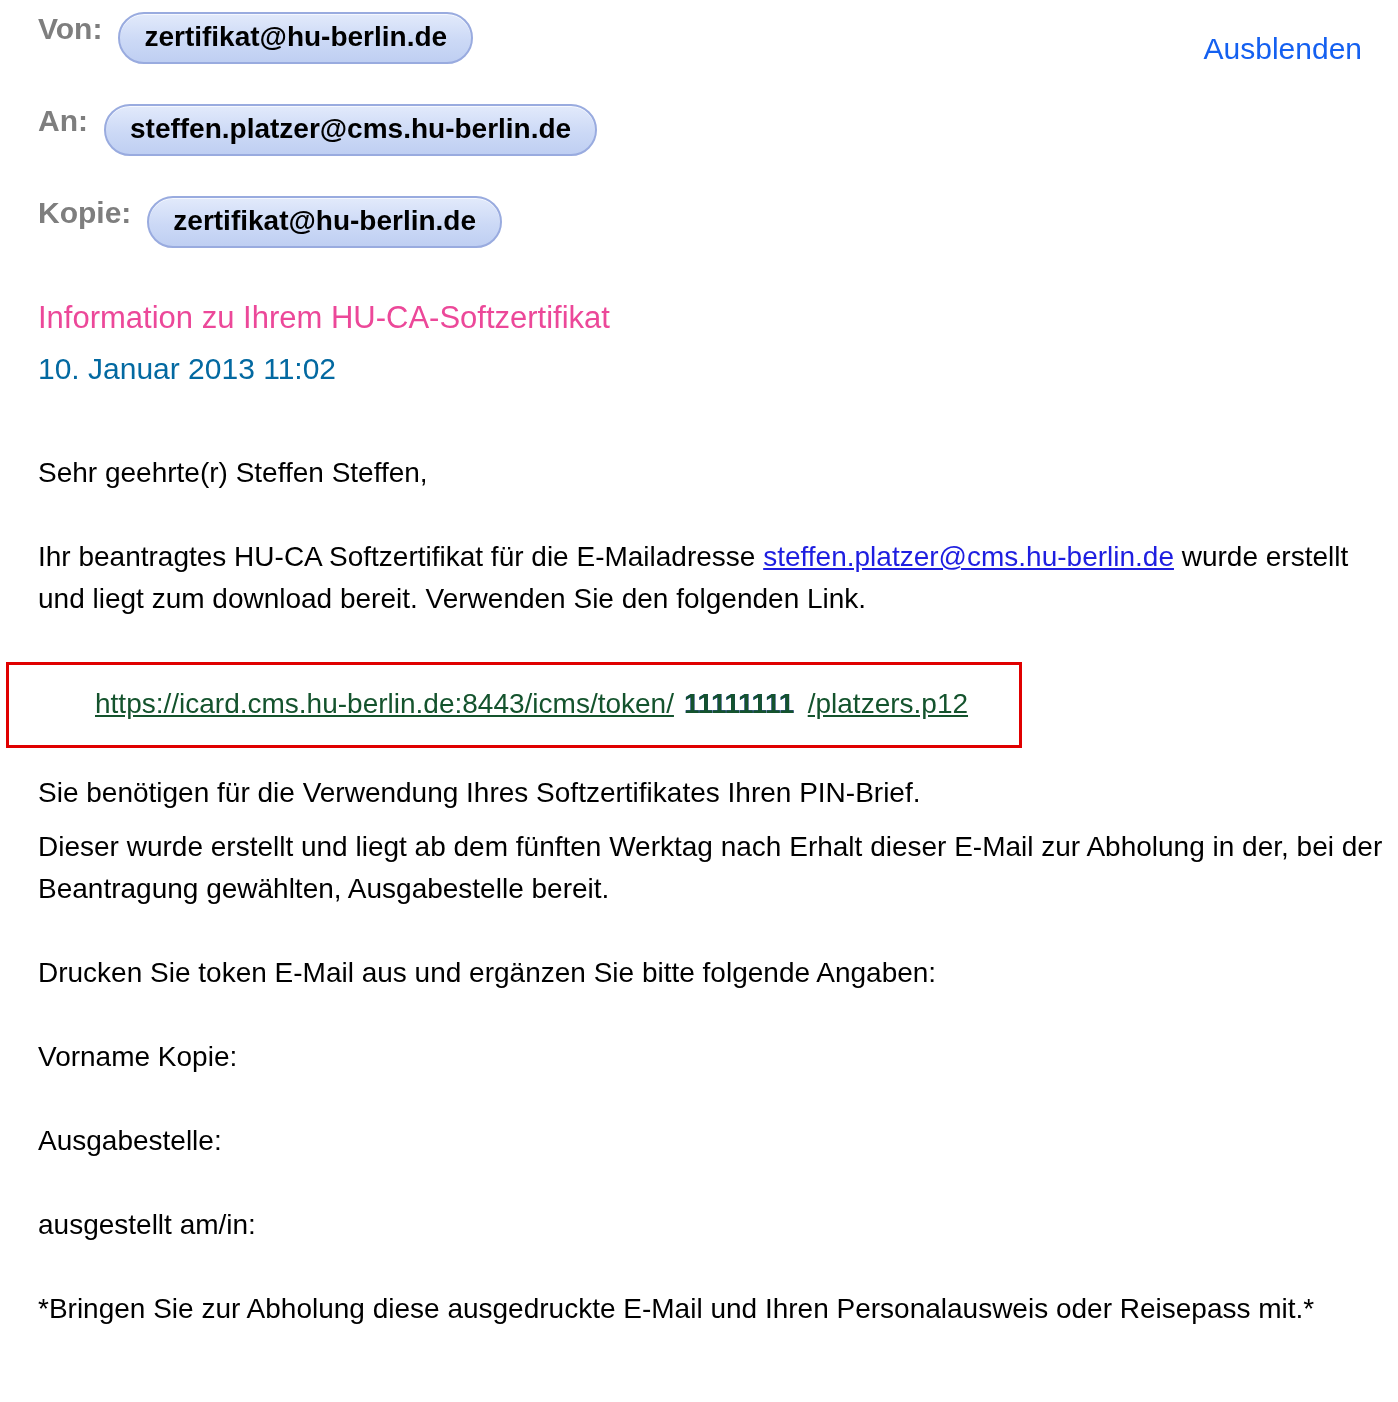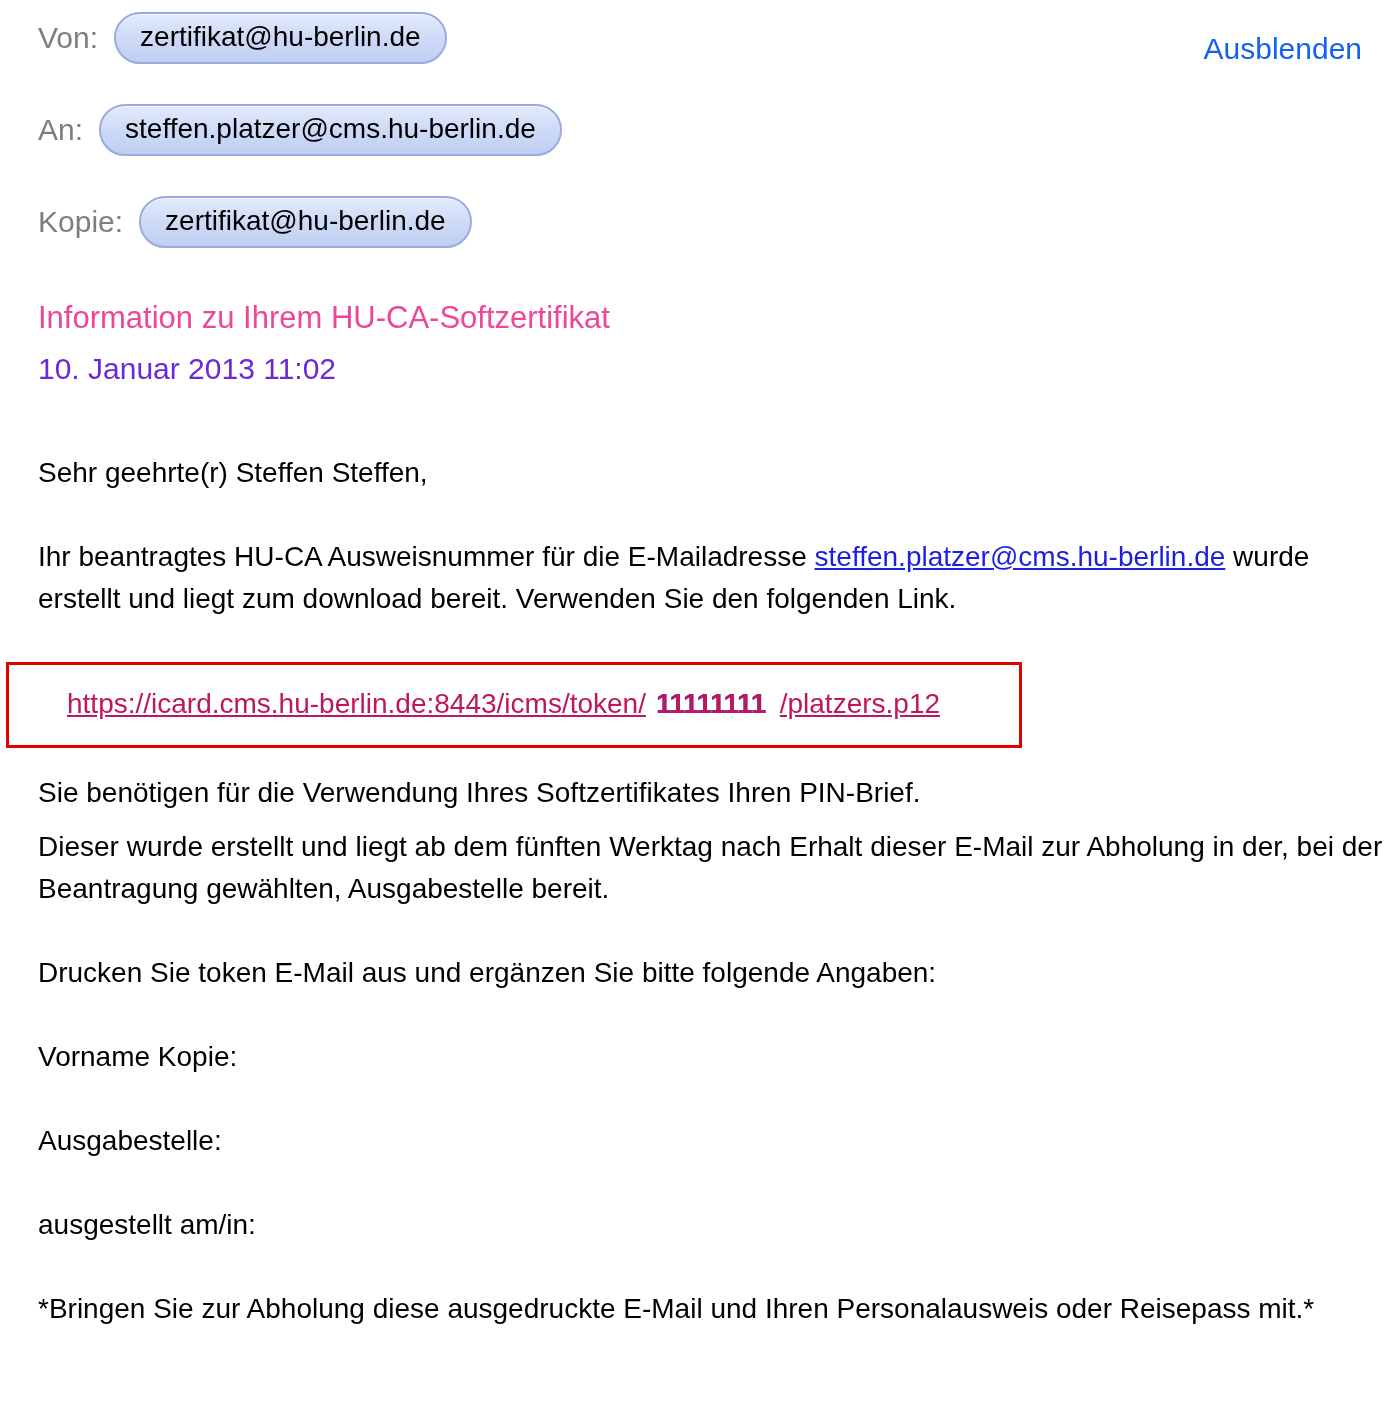--- a/index.html
+++ b/index.html
@@ -7,57 +7,57 @@
     margin: 0; padding: 0;
     background: #ffffff;
     width: 1398px; height: 1402px;
     font-family: "Liberation Sans", sans-serif;
     color: #000;
     overflow: hidden;
   }
   .email-view { padding: 12px 0 0 38px; position: relative; width: 1398px; }
 
   
-  .hdr-row { display: flex; align-items: center; margin-bottom: 40px; min-height: 50px; }
+  .hdr-row { display: flex; align-items: flex-start; margin-bottom: 40px; min-height: 50px; font-weight: bold; }
   .hdr-label { font-size: 30px; color: #7e7e7e; margin-right: 16px; flex: 0 0 auto; }
   .pill {
     display: inline-block;
     font-size: 28px; color: #000;
     background: linear-gradient(180deg, #e2eafb 0%, #ccd9f6 55%, #bfcff2 100%);
     border: 2px solid #99abdf;
     border-radius: 27px;
     padding: 7px 24px 9px 24px;
     box-shadow: inset 0 1px 0 rgba(255,255,255,0.65);
     cursor: default;
   }
   .hide-link {
     position: absolute; right: 36px; top: 32px;
     font-size: 30px; color: #1460f0;
     text-decoration: none; cursor: pointer;
   }
 
   
   .subject { font-size: 31px; font-weight: normal; margin: 52px 0 16px 0; color: #ec4899; }
-  .date    { font-size: 30px; color: #6d28d9; margin: 0 0 66px 0; }
+  .date    { font-size: 30px; color: #0369a1; margin: 0 0 66px 0; }
 
   
   .bodytext { font-size: 28px; line-height: 42px; width: 1348px; }
   .bodytext p { margin: 0 0 42px 0; }
   .blockline { display: block; margin-top: 12px; }
   a.body-link { color: #1e1ee0; text-decoration: underline; cursor: pointer; }
 
   
   .redbox {
     border: 3px solid #e00000;
     width: 1016px;
     margin: 14px 0 24px -32px;
     padding: 18px 18px 20px 58px;
     background: transparent;
   }
-  a.download-link { text-decoration: none; color: #be185d; white-space: nowrap; cursor: pointer; }
+  a.download-link { text-decoration: none; color: #14532d; white-space: nowrap; cursor: pointer; margin-left: 28px; }
   .download-link .u { text-decoration: underline; }
   .download-link .token {
     font-weight: bold;
     text-decoration: none;
     letter-spacing: -0.5px;
     margin: 0 14px 0 10px;
     text-shadow: 0 0 0.6px #1e1ee0;
   }
 
   .form-line { margin: 0 0 43px 0; }
@@ -90,21 +90,21 @@
   </div>
 
   <div class="subject">Information zu Ihrem HU-CA-Softzertifikat</div>
   <div class="date">10. Januar 2013 11:02</div>
 
   <div class="bodytext">
 
     <p>Sehr geehrte(r) Steffen Steffen,</p>
 
     <p>
-      <span>Ihr beantragtes HU-CA Ausweisnummer für die E-Mailadresse</span>
+      <span>Ihr beantragtes HU-CA Softzertifikat für die E-Mailadresse</span>
       <a class="body-link">steffen.platzer@cms.hu-berlin.de</a>
       <span>wurde erstellt und liegt zum download bereit. Verwenden Sie den folgenden Link.</span>
     </p>
 
     <div class="redbox">
       <a class="download-link">
         <span class="u">https://icard.cms.hu-berlin.de:8443/icms/token/</span><span class="token">11111111</span><span class="u">/platzers.p12</span>
       </a>
     </div>
 

